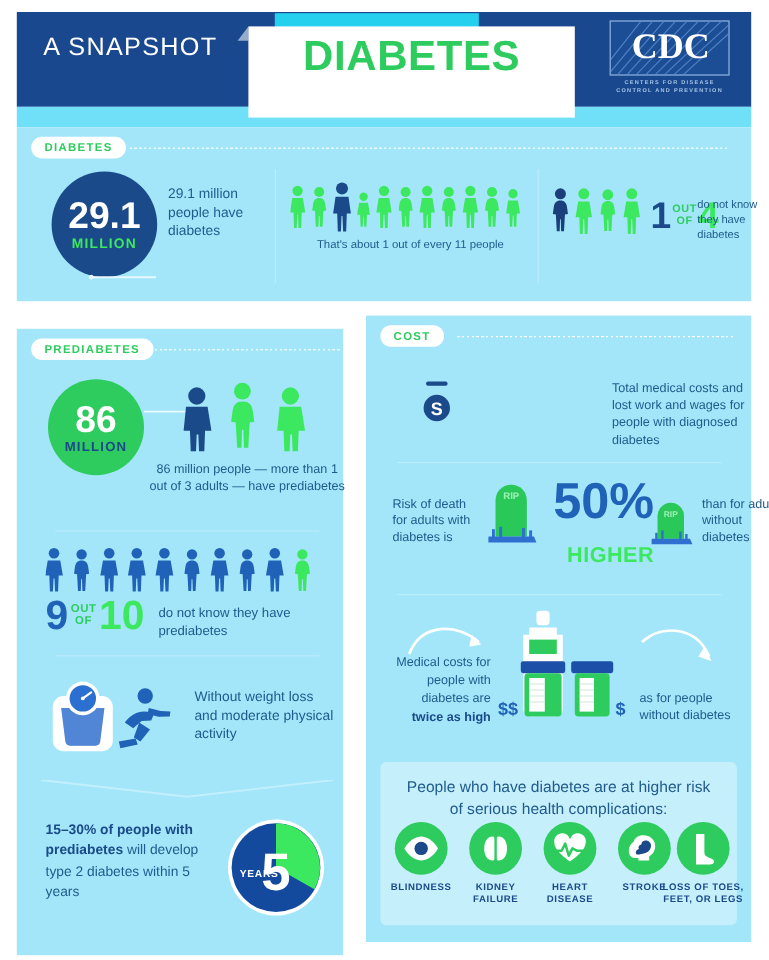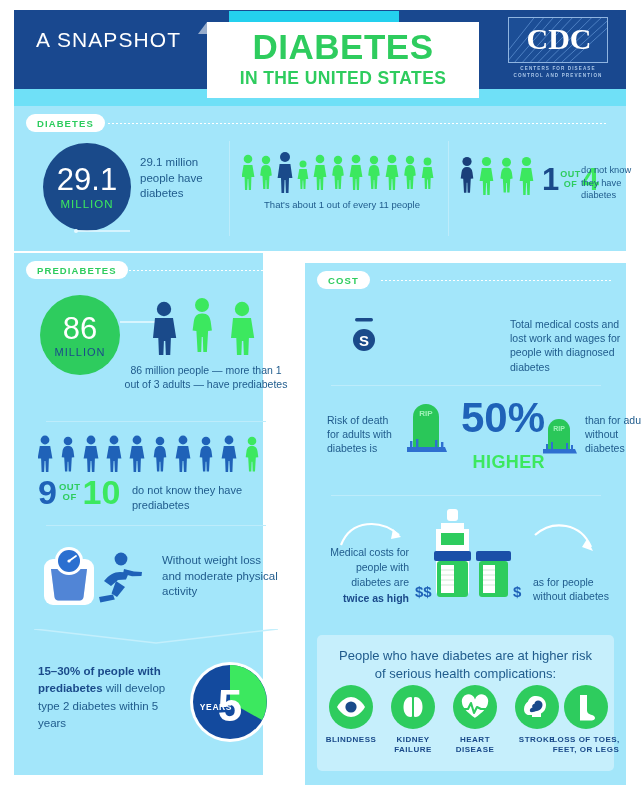--- a/index.html
+++ b/index.html
@@ -65,43 +65,43 @@
   .cdc-tag1, .cdc-tag2 {
     position: absolute; left: 0; width: 116px; text-align: center;
     color: #a9c6e8; font-size: 4.6px; font-weight: bold; letter-spacing: 1.1px;
   }
   .cdc-tag1 { top: 52px; }
   .cdc-tag2 { top: 59px; }
 
   
   .panel { position: absolute; background: #a3e6fa; }
   #panel-diabetes { left: 14px; top: 106px; width: 612px; height: 145px; }
-  #panel-prediabetes { left: 14px; top: 253px; width: 249px; height: 522px; }
+  #panel-prediabetes { left: 14px; top: 274px; width: 272px; height: 522px; }
   #panel-cost { left: 305px; top: 263px; width: 321px; height: 522px; }
 
   
   .sec-head { position: absolute; height: 18px; }
   .sec-pill {
     position: absolute; left: 0; top: 0; height: 18px;
     background: #ffffff; border-radius: 9px; padding: 0 11px;
     display: flex; align-items: center;
     color: #2ecc5e; font-size: 9.5px; font-weight: bold; letter-spacing: 1.1px;
   }
   .sec-dots {
     position: absolute; top: 9px; height: 1px;
     background-image: repeating-linear-gradient(to right, #ffffff 0 2px, transparent 2px 4px);
   }
 
   
   .circle-stat {
     position: absolute; border-radius: 50%;
     display: flex; flex-direction: column; align-items: center; justify-content: center;
   }
-  .cs-num { color: #ffffff; font-weight: normal; line-height: 1; }
-  .cs-unit { font-weight: normal; letter-spacing: 1px; }
+  .cs-num { color: #ffffff; font-weight: bold; line-height: 1; }
+  .cs-unit { font-weight: bold; letter-spacing: 1px; }
 
   .body-text { color: #1f5b8c; line-height: 1.35; }
 
   .vdivider { position: absolute; width: 1px; background: #bdecfb; }
   .hdivider { position: absolute; height: 1px; background: #bdecfb; }
 
   .big-num { font-weight: bold; line-height: 1; }
   .outof {
     display: inline-flex; flex-direction: column; align-items: center;
     font-size: 9px; font-weight: bold; color: #2ecc5e; line-height: 1.02;
@@ -128,21 +128,20 @@
 
   <div class="header">
     <div class="hdr-navy"></div>
     <div class="hdr-cyan-band"></div>
     <div class="hdr-cyan-tab"></div>
 
     <div class="snapshot">A SNAPSHOT</div>
 
     <div class="title-card">
       <div class="title-main">DIABETES</div>
-      <div class="title-sub">IN THE UNITED STATES</div>
     </div>
 
     <div class="cdc-logo">
       <div class="cdc-box">
         <svg class="cdc-rays" viewBox="0 0 100 46" preserveAspectRatio="none">
           <g stroke="#4f82c4" stroke-width="1" fill="none">
             <line x1="-10" y1="46" x2="30" y2="-6"></line>
             <line x1="-2" y1="46" x2="40" y2="-6"></line>
             <line x1="6" y1="46" x2="50" y2="-6"></line>
             <line x1="14" y1="46" x2="60" y2="-6"></line>

